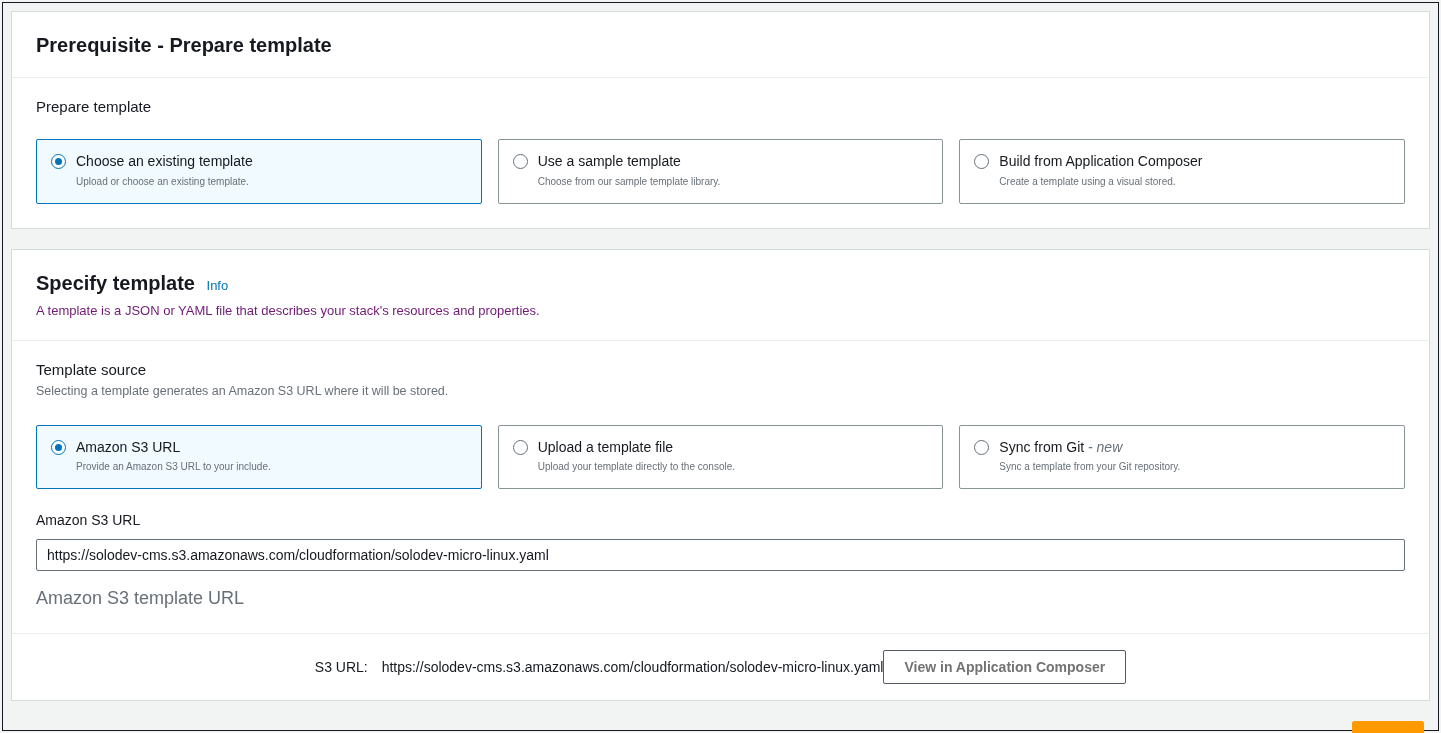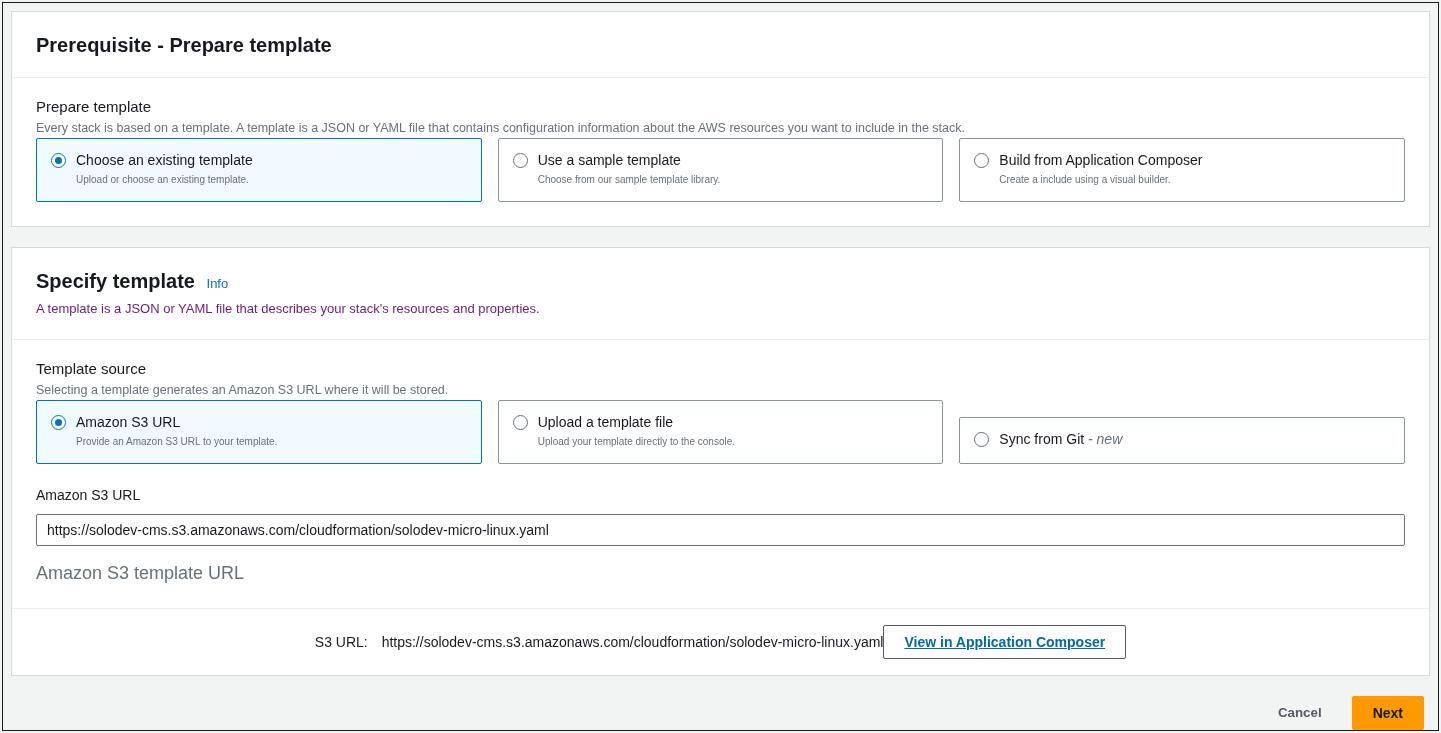--- a/index.html
+++ b/index.html
@@ -56,22 +56,21 @@
   }
   .section-desc {
     font-size: 12.5px;
     color: #687078;
     margin-top: 4px;
     line-height: 1.5;
   }
   .option-grid {
     display: flex;
     gap: 16px;
-    margin-top: 0;
-    align-items: flex-end;
+    margin-top: 24px;
   }
   .option-tile {
     flex: 1 1 0;
     border: 1px solid #879596;
     border-radius: 2px;
     padding: 12px 14px 14px 14px;
     display: flex;
     gap: 10px;
     cursor: pointer;
     background: #ffffff;
@@ -154,22 +153,21 @@
     font-family: inherit;
     font-size: 14px;
     font-weight: 700;
     padding: 8px 20px;
     border-radius: 2px;
     cursor: pointer;
   }
   .btn-normal {
     background: #ffffff;
     border: 1px solid #545b64;
-    color: #0369a1;
-    text-decoration: underline;
+    color: #737373;
   }
   .btn-link {
     background: transparent;
     border: none;
     color: #545b64;
     font-weight: 700;
     padding: 8px 20px;
     cursor: pointer;
   }
   .btn-primary {
@@ -189,42 +187,41 @@
 <body>
 
 <div class="page">
 
   <div class="panel">
     <div class="panel-header">
       <h2 class="panel-title">Prerequisite - Prepare template</h2>
     </div>
     <div class="panel-body">
       <div class="section-label">Prepare template</div>
-      <div class="section-desc">Every stack is based on a template. A template is a JSON or YAML file that contains configuration information about the AWS resources you want to include in the stack.</div>
 
       <div class="option-grid">
         <div class="option-tile selected">
           <div class="option-radio"></div>
           <div class="option-text">
             <div class="option-title">Choose an existing template</div>
             <div class="option-desc">Upload or choose an existing template.</div>
           </div>
         </div>
         <div class="option-tile">
           <div class="option-radio"></div>
           <div class="option-text">
             <div class="option-title">Use a sample template</div>
             <div class="option-desc">Choose from our sample template library.</div>
           </div>
         </div>
         <div class="option-tile">
           <div class="option-radio"></div>
           <div class="option-text">
             <div class="option-title">Build from Application Composer</div>
-            <div class="option-desc">Create a include using a visual builder.</div>
+            <div class="option-desc">Create a template using a visual stored.</div>
           </div>
         </div>
       </div>
     </div>
   </div>
 
   <div class="panel">
     <div class="panel-header">
       <h2 class="panel-title">
         <span>Specify template</span>
@@ -235,36 +232,37 @@
 
     <div class="panel-body">
       <div class="section-label">Template source</div>
       <div class="section-desc">Selecting a template generates an Amazon S3 URL where it will be stored.</div>
 
       <div class="option-grid">
         <div class="option-tile selected">
           <div class="option-radio"></div>
           <div class="option-text">
             <div class="option-title">Amazon S3 URL</div>
-            <div class="option-desc">Provide an Amazon S3 URL to your template.</div>
+            <div class="option-desc">Provide an Amazon S3 URL to your include.</div>
           </div>
         </div>
         <div class="option-tile">
           <div class="option-radio"></div>
           <div class="option-text">
             <div class="option-title">Upload a template file</div>
             <div class="option-desc">Upload your template directly to the console.</div>
           </div>
         </div>
         <div class="option-tile">
           <div class="option-radio"></div>
           <div class="option-text">
             <div class="option-title">
               <span>Sync from Git</span><span class="new"> - new</span>
             </div>
+            <div class="option-desc">Sync a template from your Git repository.</div>
           </div>
         </div>
       </div>
 
       <div class="field-block">
         <div class="field-label">Amazon S3 URL</div>
         <input type="text" class="text-input" value="https://solodev-cms.s3.amazonaws.com/cloudformation/solodev-micro-linux.yaml" style="">
         <div class="field-hint">Amazon S3 template URL</div>
       </div>
     </div>

